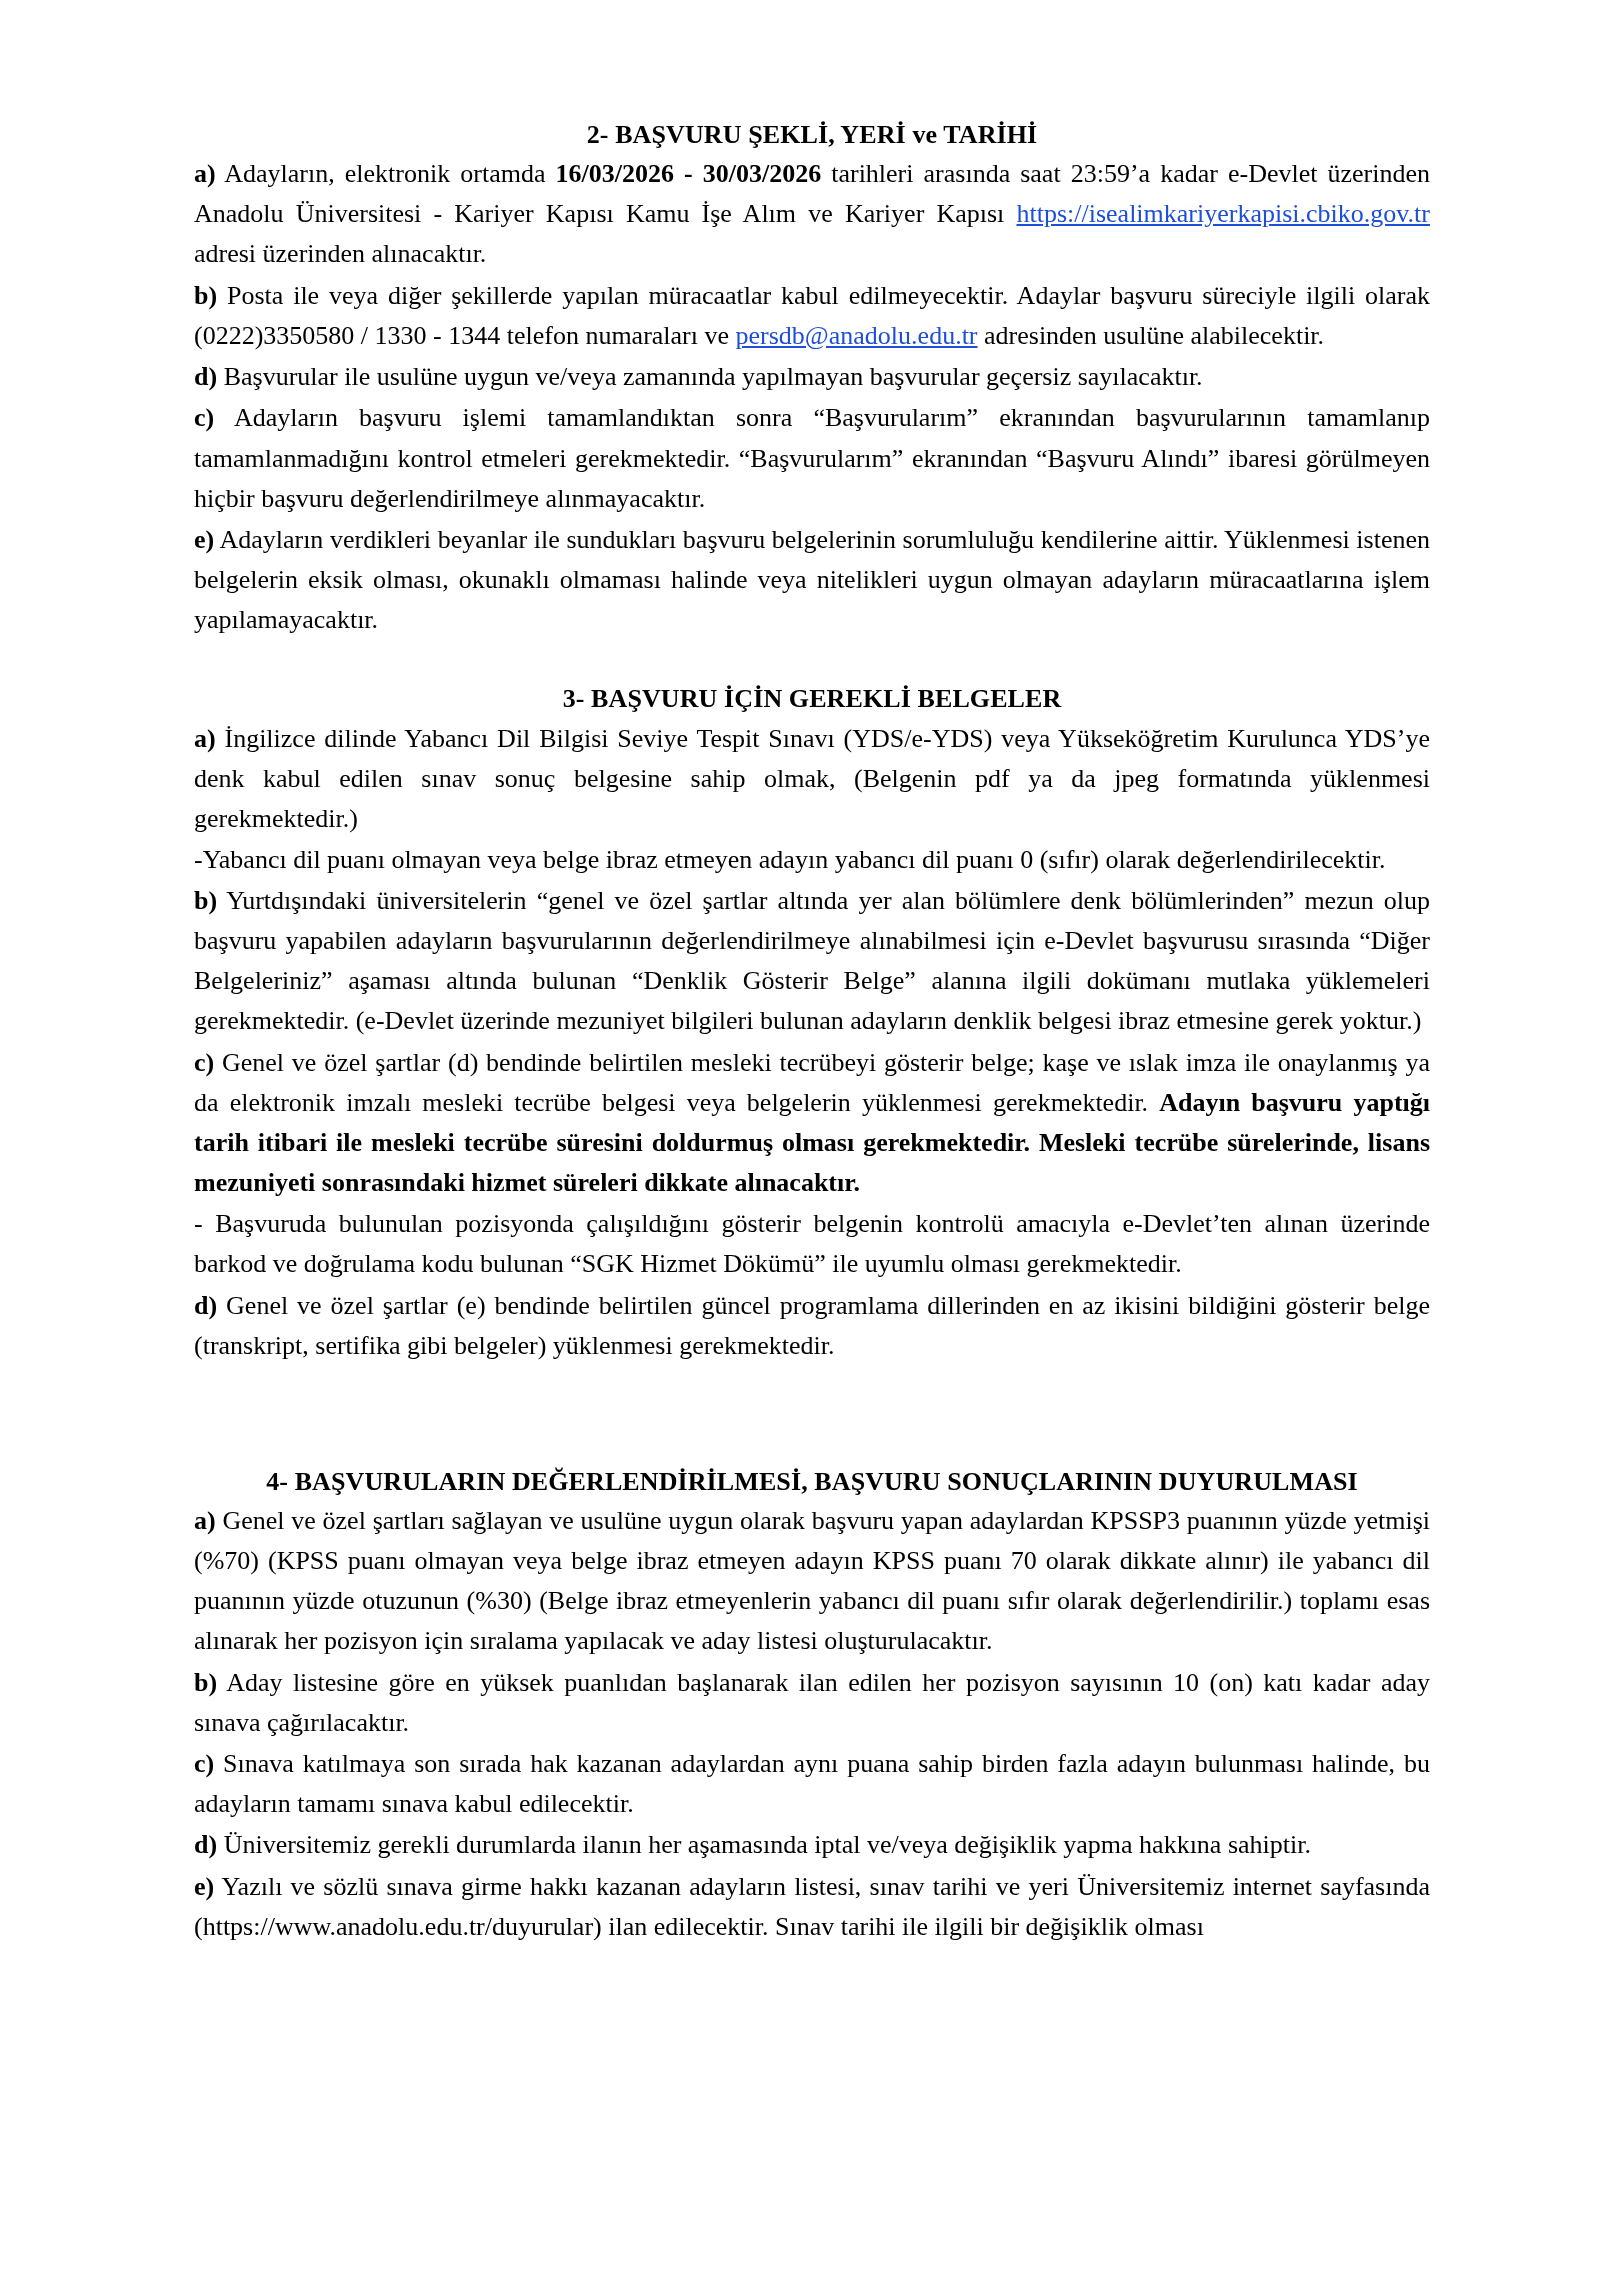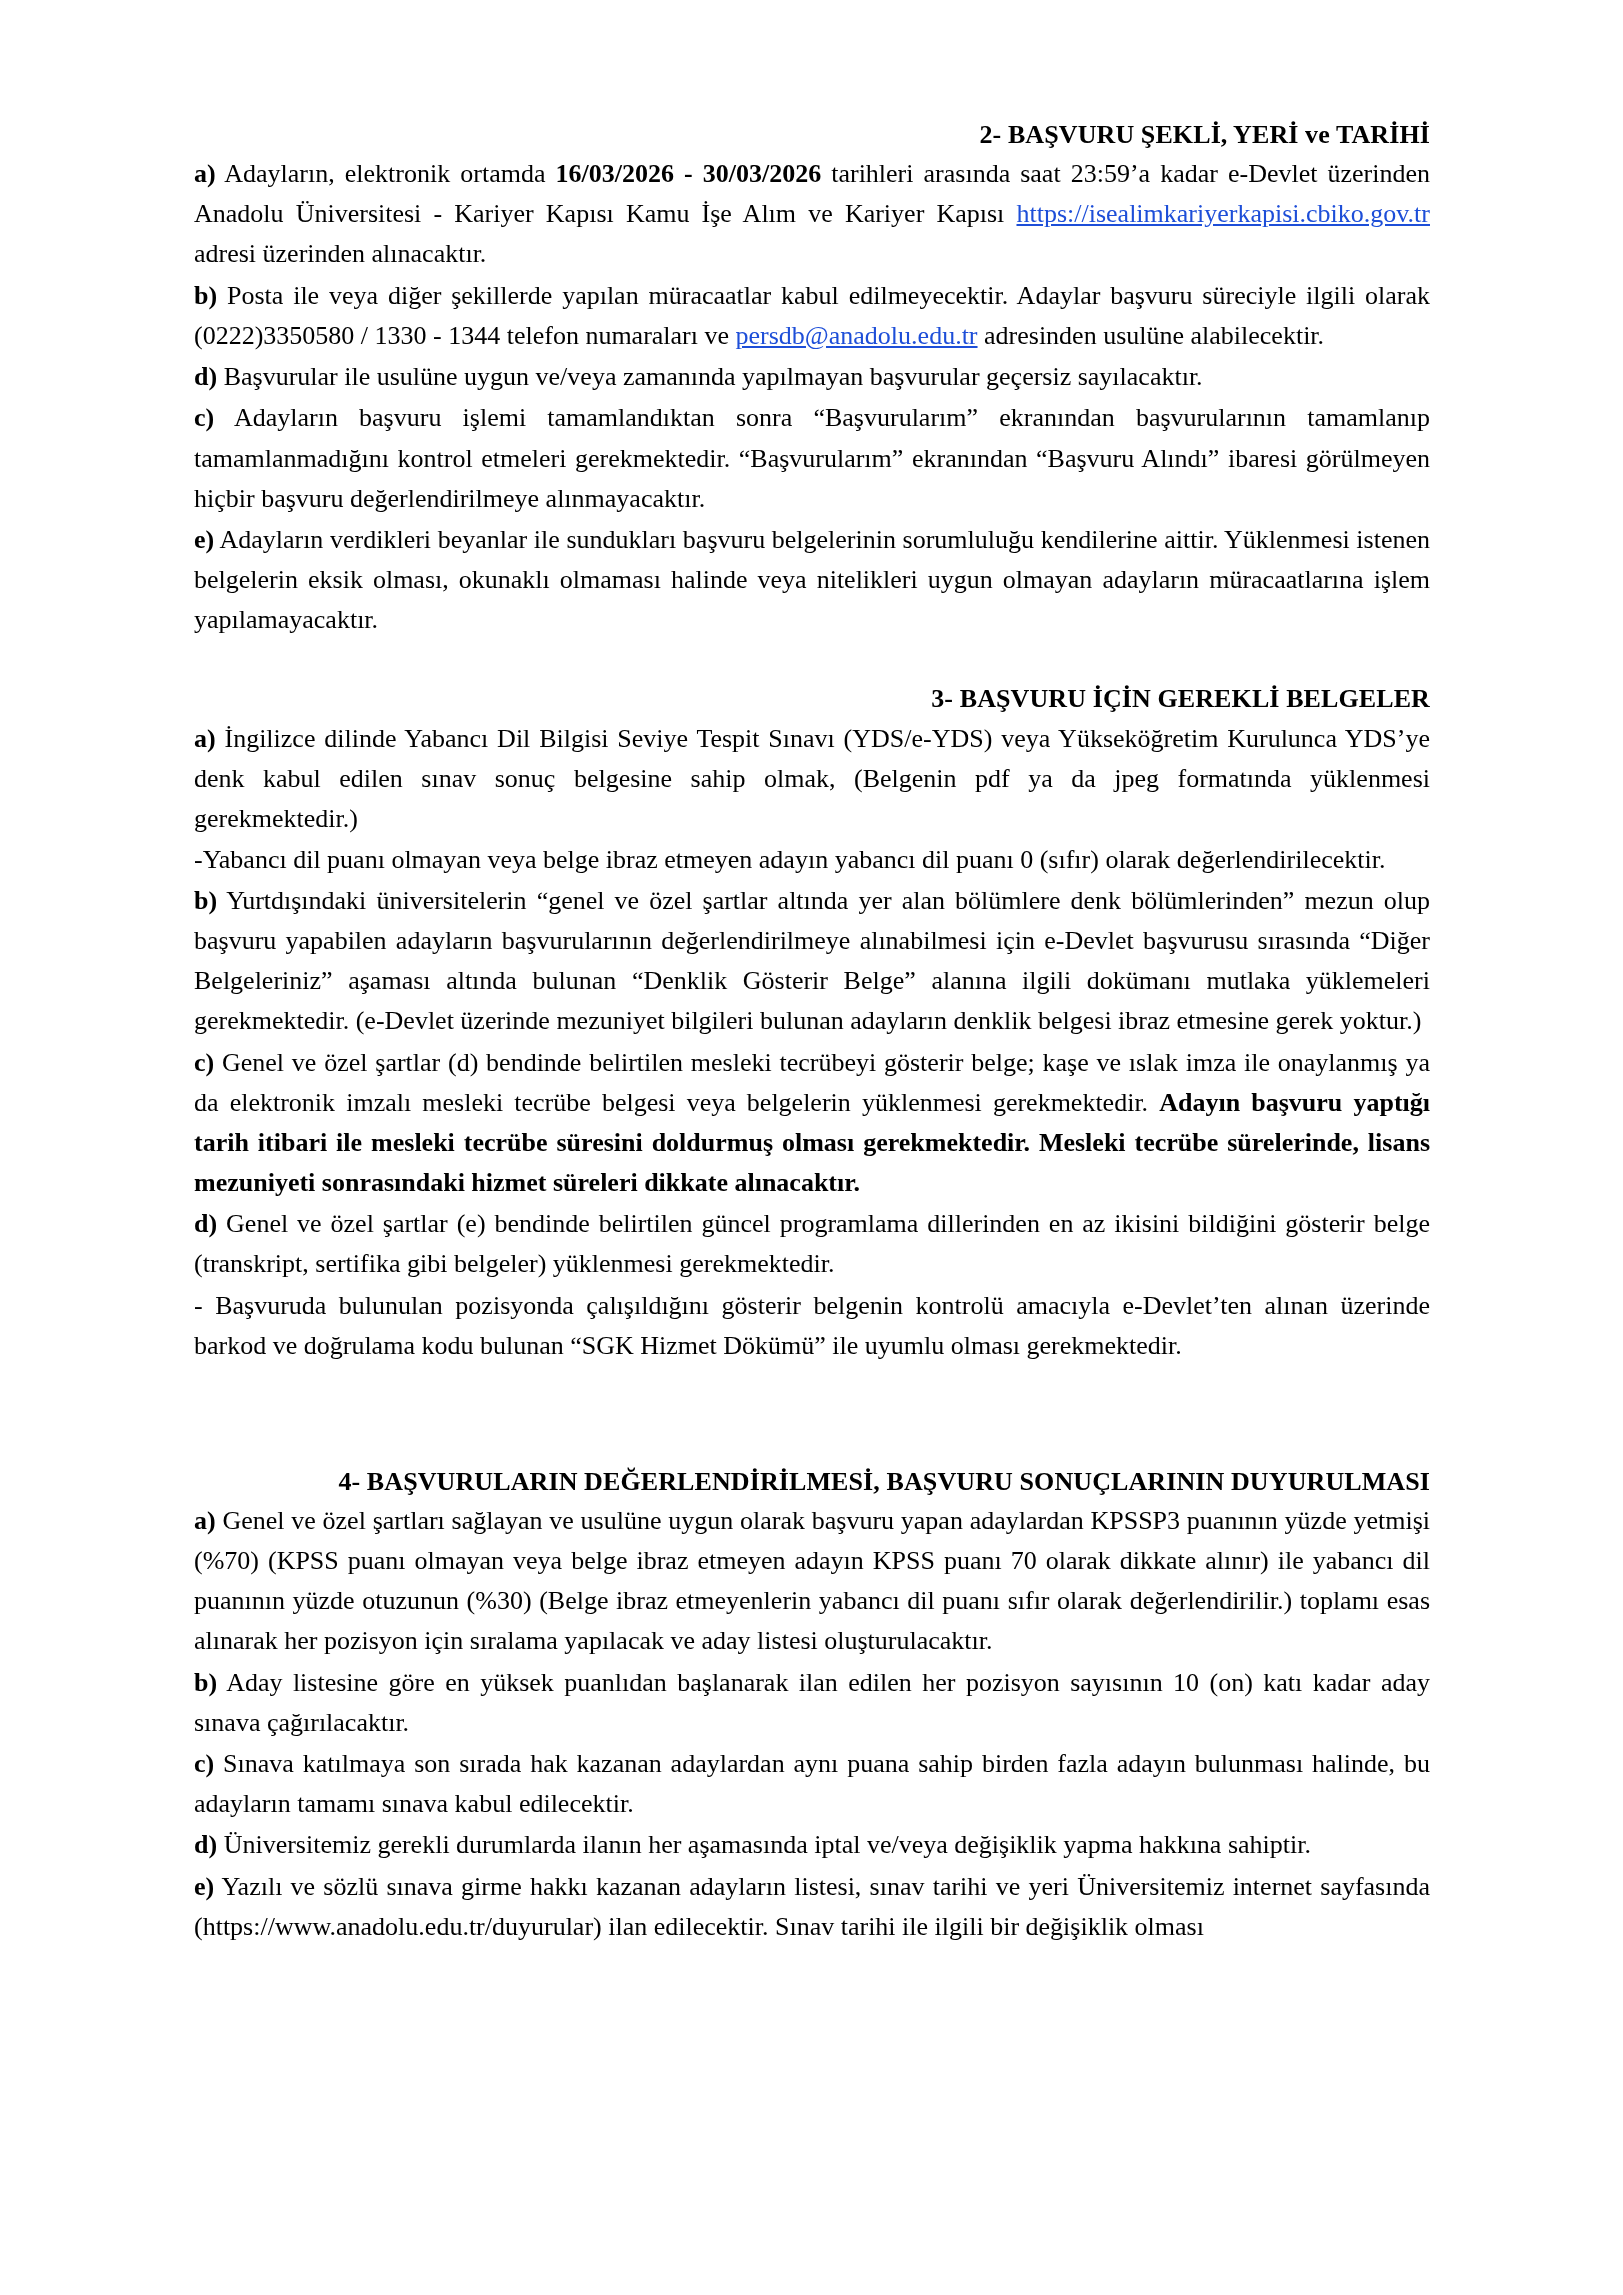--- a/index.html
+++ b/index.html
@@ -23,21 +23,21 @@
   }
   .doc-body {
     width: 1236px;
   }
   h2.section-heading {
     font-size: 26px;
     font-weight: bold;
     line-height: 1.30;
     margin: 0 0 2.6px 0;
     letter-spacing: 0.1px;
-    text-align: right;
+    text-align: center;
   }
   p.para {
     font-size: 26px;
     line-height: 1.54;
     margin: 0 0 1.3px 0;
     text-align: justify;
     text-justify: inter-word;
     hyphens: none;
   }
   p.para.last-in-block {
@@ -99,26 +99,26 @@
     </p>
 
     <p class="para">
       <span class="b">b)</span><span> Yurtdışındaki üniversitelerin “genel ve özel şartlar altında yer alan bölümlere denk bölümlerinden” mezun olup başvuru yapabilen adayların başvurularının değerlendirilmeye alınabilmesi için e-Devlet başvurusu sırasında “Diğer Belgeleriniz” aşaması altında bulunan “Denklik Gösterir Belge” alanına ilgili dokümanı mutlaka yüklemeleri gerekmektedir. (e-Devlet üzerinde mezuniyet bilgileri bulunan adayların denklik belgesi ibraz etmesine gerek yoktur.)</span>
     </p>
 
     <p class="para">
       <span class="b">c)</span><span> Genel ve özel şartlar (d) bendinde belirtilen mesleki tecrübeyi gösterir belge; kaşe ve ıslak imza ile onaylanmış ya da elektronik imzalı mesleki tecrübe belgesi veya belgelerin yüklenmesi gerekmektedir. </span><span class="b">Adayın başvuru yaptığı tarih itibari ile mesleki tecrübe süresini doldurmuş olması gerekmektedir. Mesleki tecrübe sürelerinde, lisans mezuniyeti sonrasındaki hizmet süreleri dikkate alınacaktır.</span>
     </p>
 
+    <p class="para">
+      <span>- Başvuruda bulunulan pozisyonda çalışıldığını gösterir belgenin kontrolü amacıyla e-Devlet’ten alınan üzerinde barkod ve doğrulama kodu bulunan “SGK Hizmet Dökümü” ile uyumlu olması gerekmektedir.</span>
+    </p>
+
     <p class="para last-in-block">
       <span class="b">d)</span><span> Genel ve özel şartlar (e) bendinde belirtilen güncel programlama dillerinden en az ikisini bildiğini gösterir belge (transkript, sertifika gibi belgeler) yüklenmesi gerekmektedir.</span>
-    </p>
-
-    <p class="para">
-      <span>- Başvuruda bulunulan pozisyonda çalışıldığını gösterir belgenin kontrolü amacıyla e-Devlet’ten alınan üzerinde barkod ve doğrulama kodu bulunan “SGK Hizmet Dökümü” ile uyumlu olması gerekmektedir.</span>
     </p>
 
     <div class="gap-xl"></div>
 
     <h2 class="section-heading">4- BAŞVURULARIN DEĞERLENDİRİLMESİ, BAŞVURU SONUÇLARININ DUYURULMASI</h2>
 
     <p class="para">
       <span class="b">a)</span><span> Genel ve özel şartları sağlayan ve usulüne uygun olarak başvuru yapan adaylardan KPSSP3 puanının yüzde yetmişi (%70) (KPSS puanı olmayan veya belge ibraz etmeyen adayın KPSS puanı 70 olarak dikkate alınır) ile yabancı dil puanının yüzde otuzunun (%30) (Belge ibraz etmeyenlerin yabancı dil puanı sıfır olarak değerlendirilir.) toplamı esas alınarak her pozisyon için sıralama yapılacak ve aday listesi oluşturulacaktır.</span>
     </p>
 

